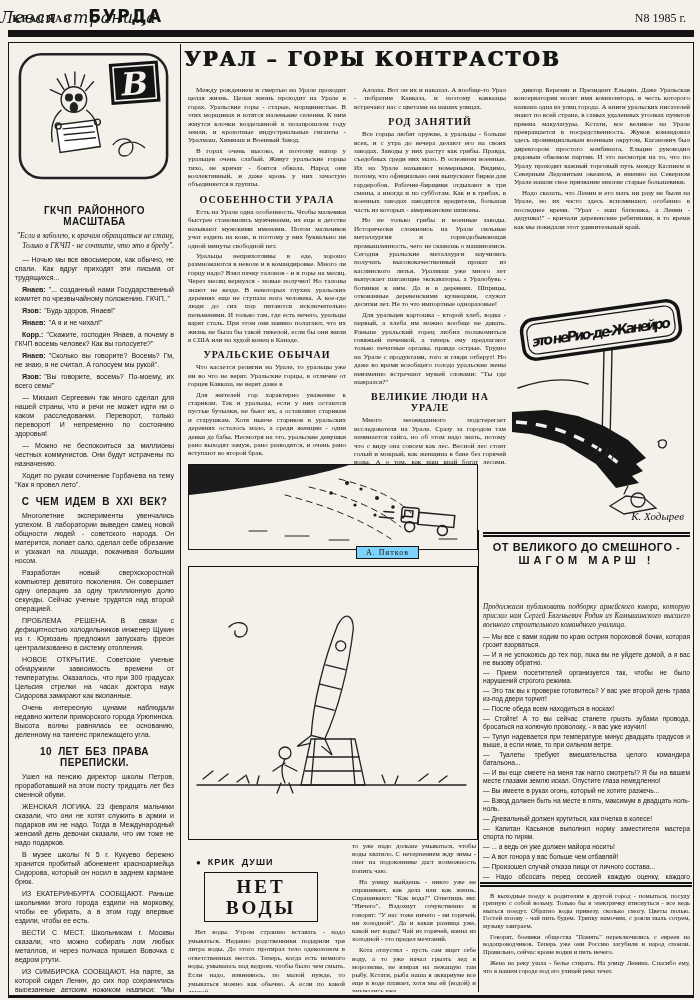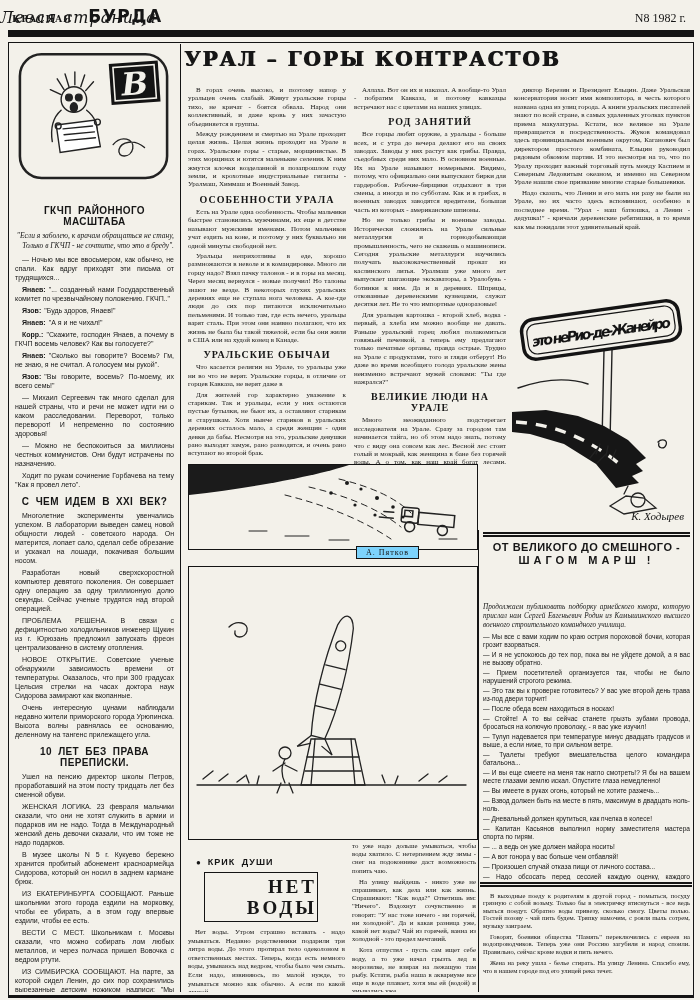--- a/index.html
+++ b/index.html
@@ -56,42 +56,42 @@
   .hrule{position:absolute;left:480px;top:882px;width:212px;border-top:5px double #141414;}
 
   
   .bottom-right{position:absolute;left:483px;top:892px;width:207px;height:100px;overflow:hidden;font-family:"Liberation Serif",serif;}
   .bottom-right .p{margin:0 0 4px;font-size:6.6px;line-height:7.4px;text-align:justify;text-indent:7px;}
 
   
   .krik-rubric{position:absolute;left:196px;top:857px;font-size:9px;font-weight:bold;letter-spacing:1px;word-spacing:3px;text-align:center;}
   .krik-rubric .bullet{font-size:8px;margin-right:6px;}
   .netvody-box{position:absolute;left:204px;top:872px;width:112px;height:48px;border:1.5px solid #141414;
-      box-shadow:0 0 0 1px #f3f1ea inset;display:flex;flex-direction:column;justify-content:center;align-items:flex-end;}
+      box-shadow:0 0 0 1px #f3f1ea inset;display:flex;flex-direction:column;justify-content:center;align-items:center;}
   .netvody-box div{font-family:"Liberation Serif",serif;font-weight:900;font-size:19px;line-height:21px;letter-spacing:3px;}
   .colA{position:absolute;left:188px;top:928px;width:157px;height:64px;overflow:hidden;font-family:"Liberation Serif",serif;}
   .colA .p{margin:0;font-size:6.9px;line-height:8.6px;text-align:justify;text-indent:7px;}
   .colB{position:absolute;left:352px;top:842px;width:124px;height:150px;overflow:hidden;font-family:"Liberation Serif",serif;}
   .colB .p{margin:0 0 3px;font-size:6.8px;line-height:8.2px;text-align:justify;}
   .colB .p + .p{text-indent:7px;}
 
   svg{display:block;}
   .ink{stroke:#222;fill:none;stroke-linecap:round;}
 </style>
 </head>
 <body>
 
 <div id="page">
 
   <div class="masthead">
     <span class="logo-prefix">КРАСНАЯ</span>
     <span class="logo-main">БУРДА</span>
   </div>
   <div class="page-label">Левая страница</div>
-  <div class="issue">N8  1982 г.</div>
+  <div class="issue">N8  1985 г.</div>
   <div class="top-bar"></div>
 
   <div class="frame"></div>
 
   <div class="left-col">
 
     <svg width="157" height="150" viewBox="0 0 160 152">
       <rect x="5" y="6" width="150" height="126" rx="22" class="ink" stroke-width="2.6"></rect>
       <g transform="rotate(-4 122 36)">
         <rect x="97" y="14" width="50" height="42" fill="#141414"></rect>
@@ -158,22 +158,22 @@
         <p class="p">ИЗ ЕКАТЕРИНБУРГА СООБЩАЮТ. Раньше школьники этого города ездили на морковку, чтобы ее убирать, а в этом году впервые ездили, чтобы ее есть.</p>
         <p class="p">ВЕСТИ С МЕСТ. Школьникам г. Москвы сказали, что можно собирать лом любых металлов, и через полчаса пришел Вовочка с ведром ртути.</p>
         <p class="p">ИЗ СИМБИРСКА СООБЩАЮТ. На парте, за которой сидел Ленин, до сих пор сохранились вырезанные детским ножиком надписи: "Мы пойдем другим путем" и "Из всех искусств для нас важнейшим является кино".</p>
       </div>
   </div>
 
   <div class="ural-title">УРАЛ – ГОРЫ КОНТРАСТОВ</div>
 
   <div class="art-col col-a">
     <div>
+        <p class="p">Между рождением и смертью на Урале проходит целая жизнь. Целая жизнь проходит на Урале в горах. Уральские горы - старые, морщинистые. В этих морщинах и ютятся маленькие селения. К ним жмутся клочки возделанной в позапрошлом году земли, и крохотные индустриальные гиганты - Уралмаш, Химмаш и Военный Завод.</p>
         <p class="p">В горах очень высоко, и поэтому напор у уральцев очень слабый. Живут уральские горцы тихо, не кричат - боятся обвала. Народ они коллективный, и даже кровь у них зачастую объединяется в группы.</p>
-        <p class="p">Между рождением и смертью на Урале проходит целая жизнь. Целая жизнь проходит на Урале в горах. Уральские горы - старые, морщинистые. В этих морщинах и ютятся маленькие селения. К ним жмутся клочки возделанной в позапрошлом году земли, и крохотные индустриальные гиганты - Уралмаш, Химмаш и Военный Завод.</p>
       </div>
     <h4>ОСОБЕННОСТИ УРАЛА</h4>
     <div>
         <p class="p">Есть на Урале одна особенность. Чтобы мальчики быстрее становились мужчинами, их еще в детстве называют мужскими именами. Потом мальчиков учат ездить на коне, и поэтому у них буквально ни одной минуты свободной нет.</p>
         <p class="p">Уральцы неприхотливы в еде, хорошо размножаются в неволе и в командировке. Много ли горцу надо? Взял пачку талонов - и в горы на месяц. Через месяц вернулся - новые получил! Но талоны знают не везде. В некоторых глухих уральских деревнях еще не ступала нога человека. А кое-где люди до сих пор питаются исключительно пельменями. И только там, где есть нечего, уральцы варят сталь. При этом они наивно полагают, что их жизнь не была бы такой тяжелой, если бы они жили в США или на худой конец в Канаде.</p>
       </div>
     <h4>УРАЛЬСКИЕ ОБЫЧАИ</h4>
     <div>
         <p class="p">Что касается религии на Урале, то уральцы уже ни во что не верят. Уральские горцы, в отличие от горцев Кавказа, не верят даже в</p>
         <p class="p">Для жителей гор характерно уважение к старикам. Так и уральцы, если у них остаются пустые бутылки, не бьют их, а оставляют старикам и старушкам. Хотя нынче стариков в уральских деревнях осталось мало, а среди женщин - одни девки да бабы. Несмотря на это, уральские девушки рано выходят замуж, рано разводятся, и очень рано вступают во второй брак.</p>

